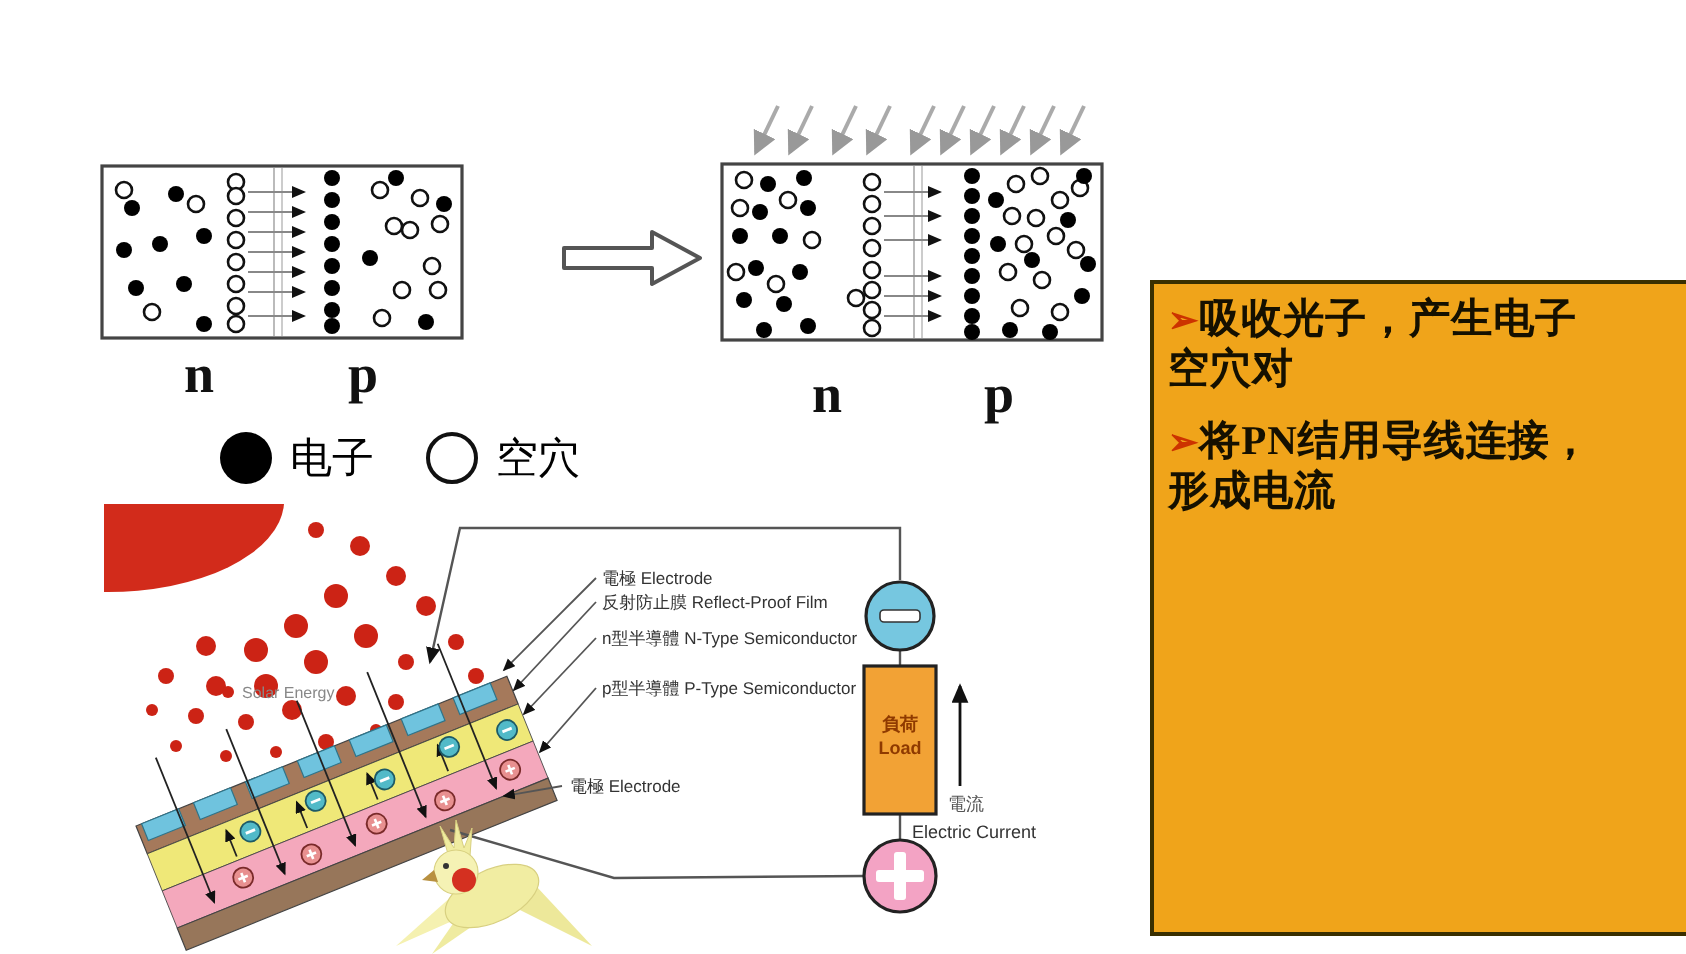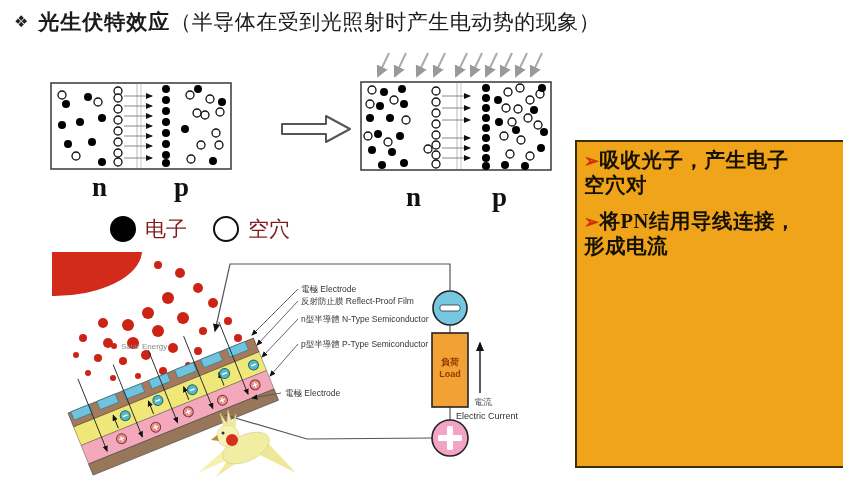--- a/index.html
+++ b/index.html
@@ -6,21 +6,21 @@
   #slide{position:relative;width:843px;height:477px;background:#fff;overflow:hidden;
          font-family:"Liberation Serif","DejaVu Serif",serif;}
   
   #title{position:absolute;left:14px;top:8px;font-size:21px;color:#1a1a1a;white-space:nowrap;}
   #title .bullet{color:#222;font-size:16px;margin-right:10px;vertical-align:2px;}
   #title .main{font-weight:bold;letter-spacing:1px;}
   #title .paren{font-weight:normal;letter-spacing:0.5px;}
   
   .np{position:absolute;font-size:27px;font-weight:bold;color:#111;}
   
-  #legend{position:absolute;left:110px;top:215px;display:flex;align-items:center;font-size:21px;color:#7f1d1d;font-family:Liberation Serif, serif;}
+  #legend{position:absolute;left:110px;top:215px;display:flex;align-items:center;font-size:21px;color:#000000;font-family:Liberation Serif, serif;}
   .dot-black{width:26px;height:26px;border-radius:50%;background:#000;display:inline-block;}
   .dot-white{width:22px;height:22px;border-radius:50%;background:#fff;border:2.5px solid #111;display:inline-block;}
   #legend .lbl{margin-left:9px;}
   #legend .gap{width:26px;}
   
   #infobox{position:absolute;left:575px;top:140px;width:281px;height:328px;box-sizing:border-box;
            background:#F0A41A;border:2px solid #3a2f00;padding:6px 8px 6px 7px;}
   #infobox p{margin:0 0 11px 0;font-size:20.5px;line-height:1.22;font-weight:bold;color:#151000;
              white-space:pre-line;letter-spacing:0.5px;}
   #infobox .b{color:#CC3300;font-size:18px;font-weight:bold;}
@@ -28,23 +28,20 @@
   .sm{font-family:"Liberation Sans","DejaVu Sans",sans-serif;font-size:8.5px;fill:#333;}
   .sm2{font-family:"Liberation Sans","DejaVu Sans",sans-serif;font-size:8px;fill:#888;}
   .loadtxt{font-family:"Liberation Sans","DejaVu Sans",sans-serif;font-size:9px;fill:#8f3a00;font-weight:bold;text-anchor:middle;}
   .curtxt{font-family:"Liberation Sans","DejaVu Sans",sans-serif;font-size:9px;fill:#555;}
 </style>
 </head>
 <body>
 
 <div id="slide">
 
-  <div id="title">
-    <span class="bullet">❖</span><span class="main">光生伏特效应</span><span class="paren">（半导体在受到光照射时产生电动势的现象）</span>
-  </div>
 
   <svg style="left:50px;top:82px" width="182" height="88" viewBox="0 0 182 88">
     <defs>
       <marker id="mA" markerWidth="8" markerHeight="8" refX="6" refY="3" orient="auto">
         <path d="M0,0 L7,3 L0,6 Z" fill="#111"></path>
       </marker>
     </defs>
     <rect x="1" y="1" width="180" height="86" fill="#fff" stroke="#444" stroke-width="1.6"></rect>
     <line x1="87" y1="2" x2="87" y2="86" stroke="#bbb" stroke-width="1"></line>
     <line x1="91" y1="2" x2="91" y2="86" stroke="#ccc" stroke-width="1"></line>

